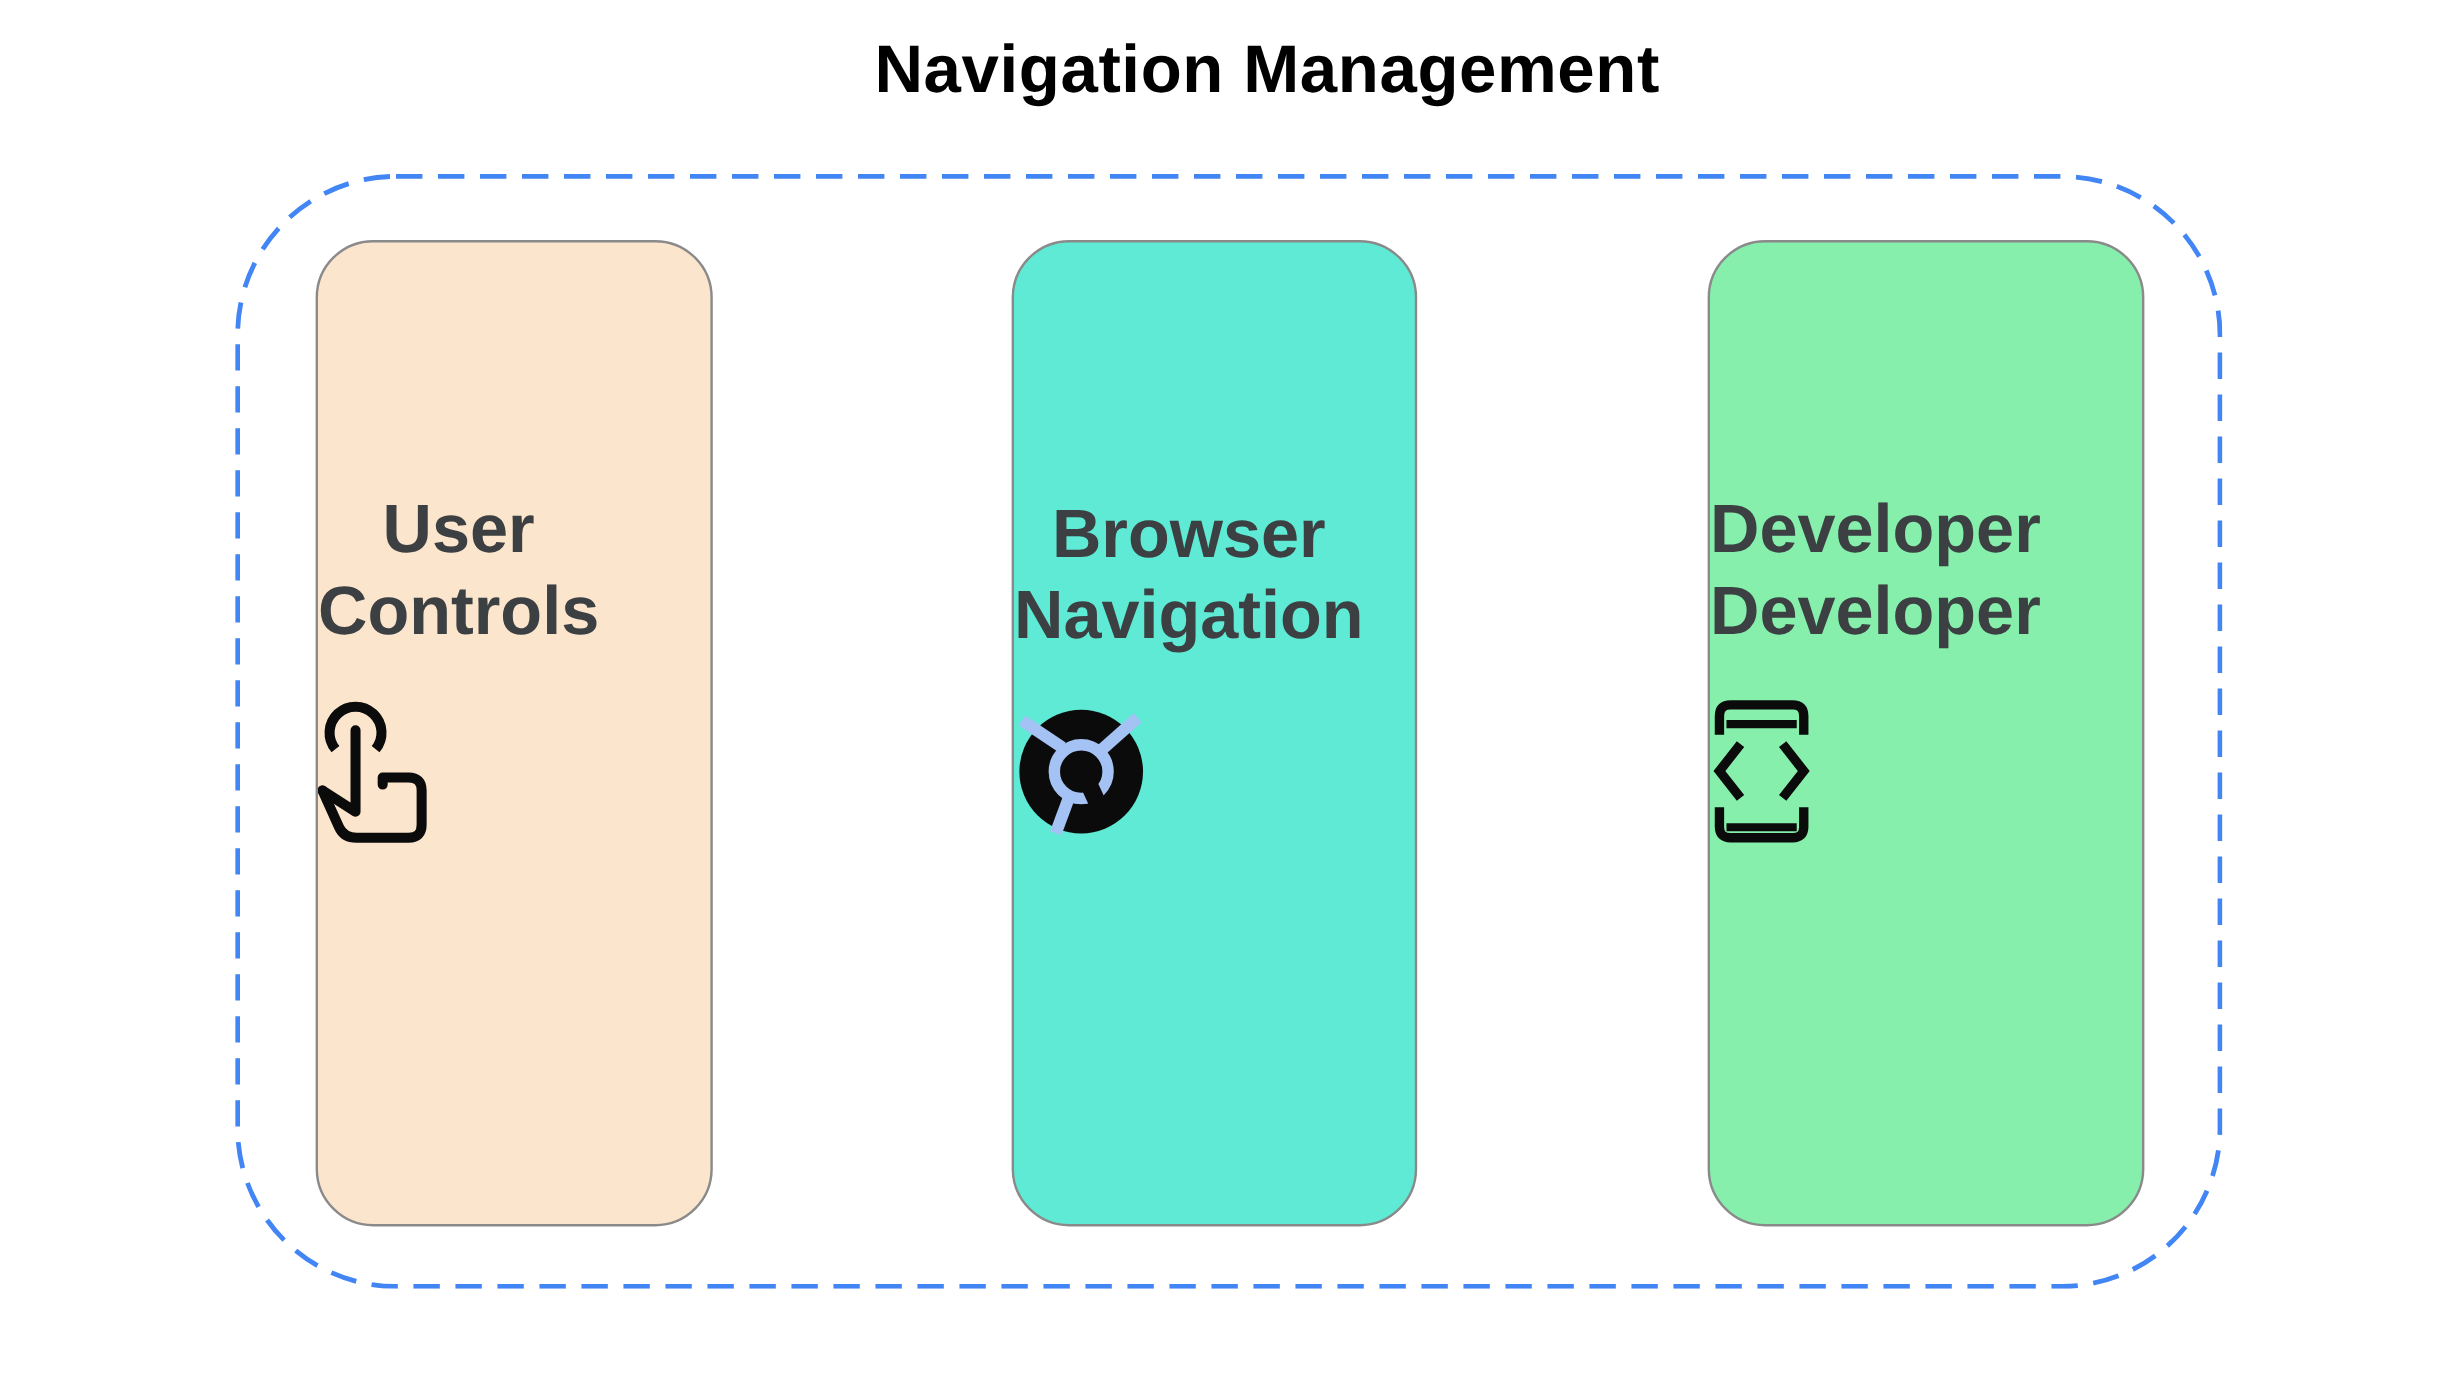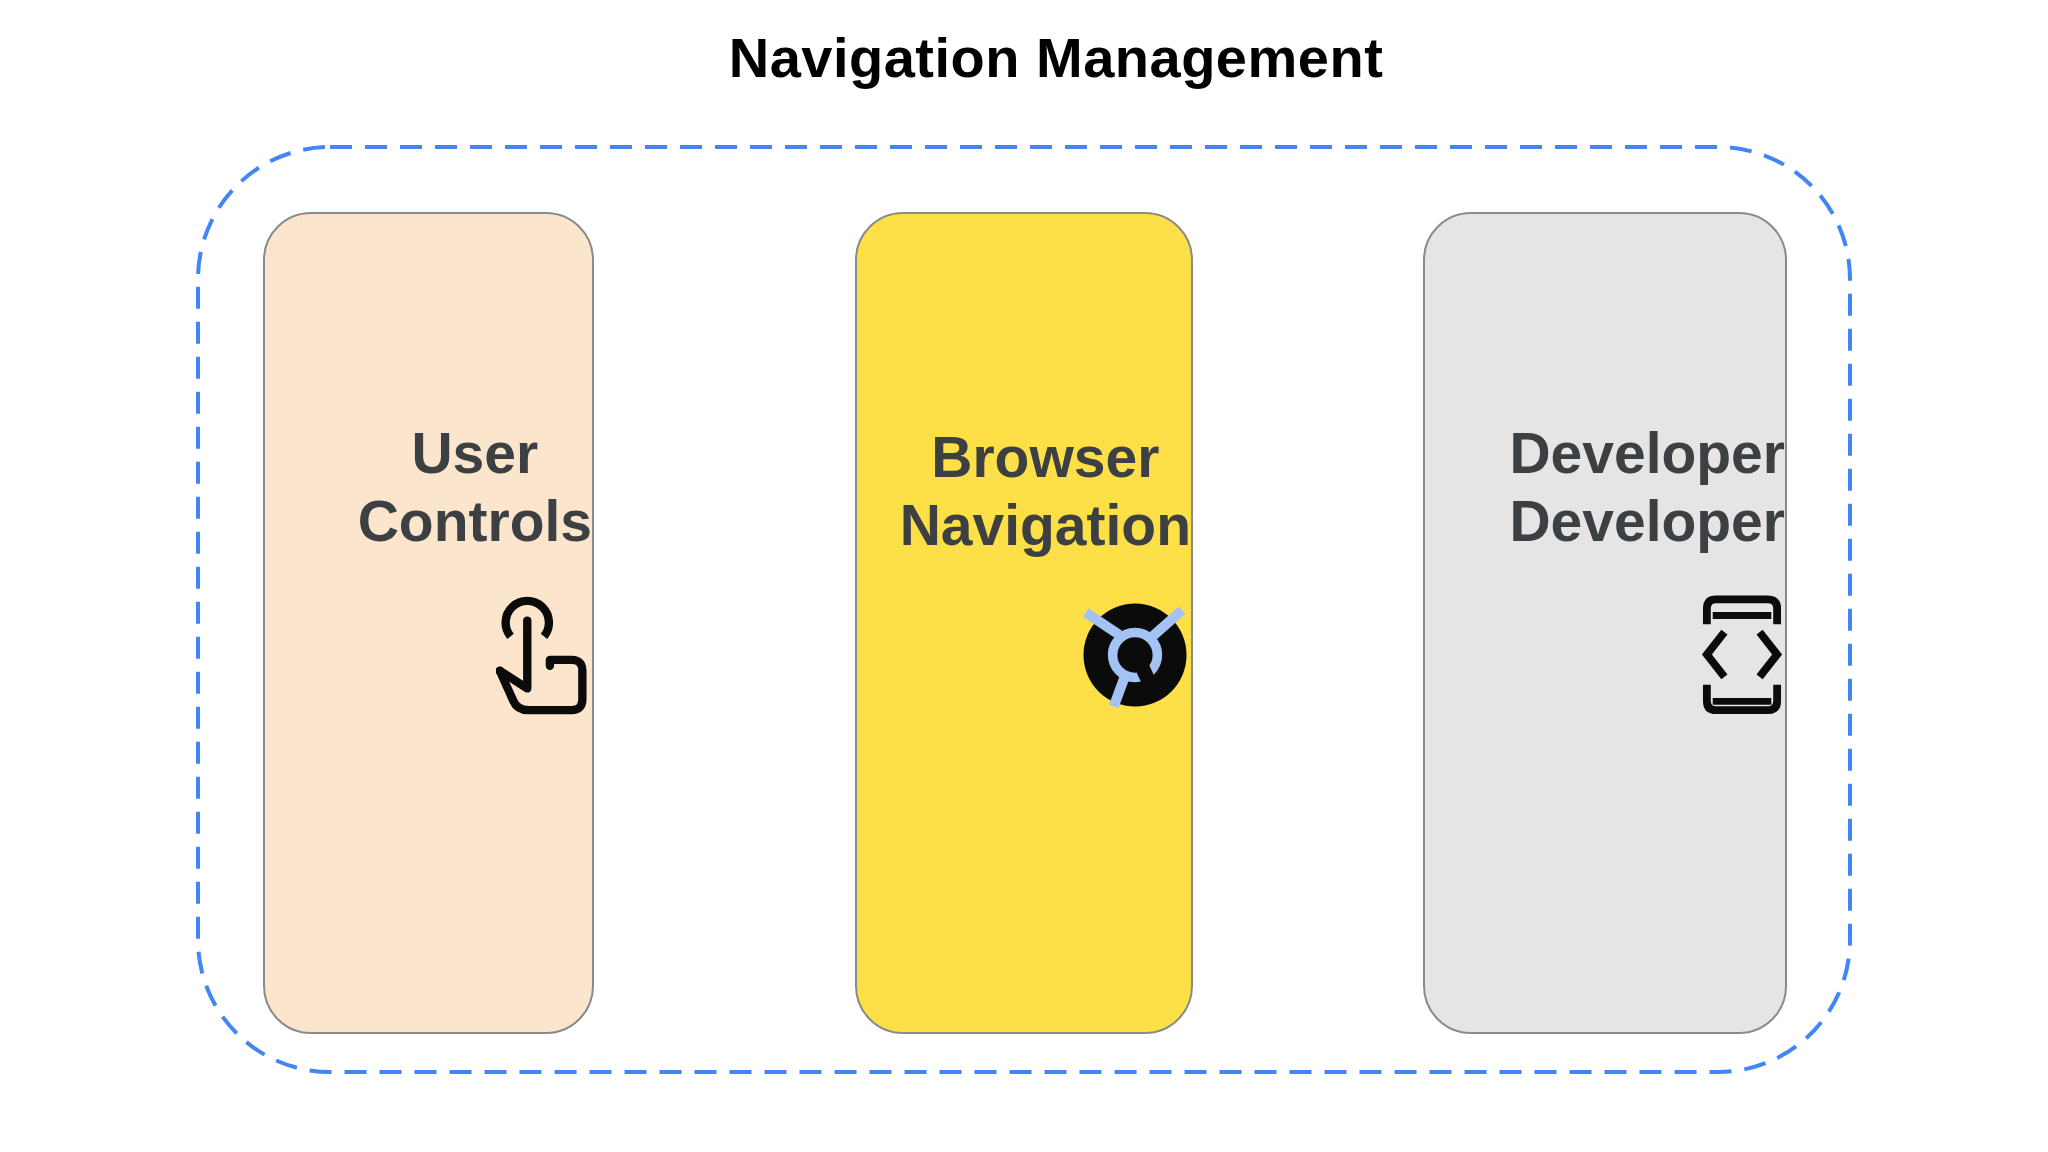--- a/index.html
+++ b/index.html
@@ -26,28 +26,28 @@
   }
   .frame-svg {
     position: absolute;
     left: 196px;
     top: 145px;
     width: 1656px;
     height: 929px;
   }
   .card {
     position: absolute;
-    top: 212px;
+    top: 200px;
     height: 822px;
     border: 2px solid #8a8a8a;
     border-radius: 48px;
     box-sizing: border-box;
     display: flex;
     flex-direction: column;
-    align-items: flex-end;
+    align-items: flex-start;
     justify-content: center;
     gap: 40px;
     padding-bottom: 112px;
   }
   .card-1 { left: 263px; width: 331px; }
   .card-2 { left: 843px; width: 338px; }
   .card-3 { left: 1423px; width: 364px; }
   .card-label {
     font-size: 57px;
     line-height: 68px;
@@ -73,36 +73,36 @@
       <div>User</div>
       <div>Controls</div>
     </div>
     <svg class="icon" width="96" height="120" viewBox="0 0 96 122" fill="none" stroke="currentColor" stroke-width="8.5" xmlns="http://www.w3.org/2000/svg">
       <path d="M 14 42 A 22 22 0 1 1 48 42" stroke-linecap="butt"></path>
       <path d="M 31 26 L 31 95 L 3 77" stroke-linecap="round" stroke-linejoin="round"></path>
       <path d="M 3 77 L 17 108 Q 21 117 32 117 L 76 117 Q 87 117 87 106 L 87 77 Q 87 66 76 66 L 54 66 L 54 72" stroke-linecap="round" stroke-linejoin="round"></path>
     </svg>
   </section>
 
-  <section class="card card-2" style="background-color: #fde047; margin-left: 12px;">
+  <section class="card card-2" style="background-color: #5eead4;">
     <div class="card-label">
       <div>Browser</div>
       <div>Navigation</div>
     </div>
     <svg class="icon" width="112" height="112" viewBox="0 0 100 100" xmlns="http://www.w3.org/2000/svg">
       <circle cx="50" cy="50" r="46" fill="currentColor"></circle>
       <circle cx="50" cy="50" r="20" fill="none" stroke="#A4C2F4" stroke-width="8.5"></circle>
       <path d="M 36 32 L 6 12" stroke="#A4C2F4" stroke-width="9" stroke-linecap="butt"></path>
       <path d="M 65 34 L 92 10" stroke="#A4C2F4" stroke-width="9" stroke-linecap="butt"></path>
       <path d="M 41 69 L 31 96" stroke="#A4C2F4" stroke-width="9" stroke-linecap="butt"></path>
       <path d="M 56 60 L 68 86" stroke="currentColor" stroke-width="13" stroke-linecap="butt"></path>
     </svg>
   </section>
 
-  <section class="card card-3" style="background-color: #e5e5e5;">
+  <section class="card card-3" style="background-color: #86efac;">
     <div class="card-label">
       <div>Developer</div>
       <div>Developer</div>
     </div>
     <svg class="icon" width="86" height="121" viewBox="-4 0 88 124" fill="none" stroke="currentColor" xmlns="http://www.w3.org/2000/svg">
       <path d="M 4 30 V 14 Q 4 4.5 13.5 4.5 H 66.5 Q 76 4.5 76 14 V 30" stroke-width="8" stroke-linecap="butt"></path>
       <path d="M 10 21 H 70" stroke-width="7" stroke-linecap="butt"></path>
       <path d="M 22 38 L 4 61 L 22 84" stroke-width="8" stroke-linejoin="miter" stroke-linecap="butt"></path>
       <path d="M 58 38 L 76 61 L 58 84" stroke-width="8" stroke-linejoin="miter" stroke-linecap="butt"></path>
       <path d="M 4 92 V 108.5 Q 4 118 13.5 118 H 66.5 Q 76 118 76 108.5 V 92" stroke-width="8" stroke-linecap="butt"></path>

